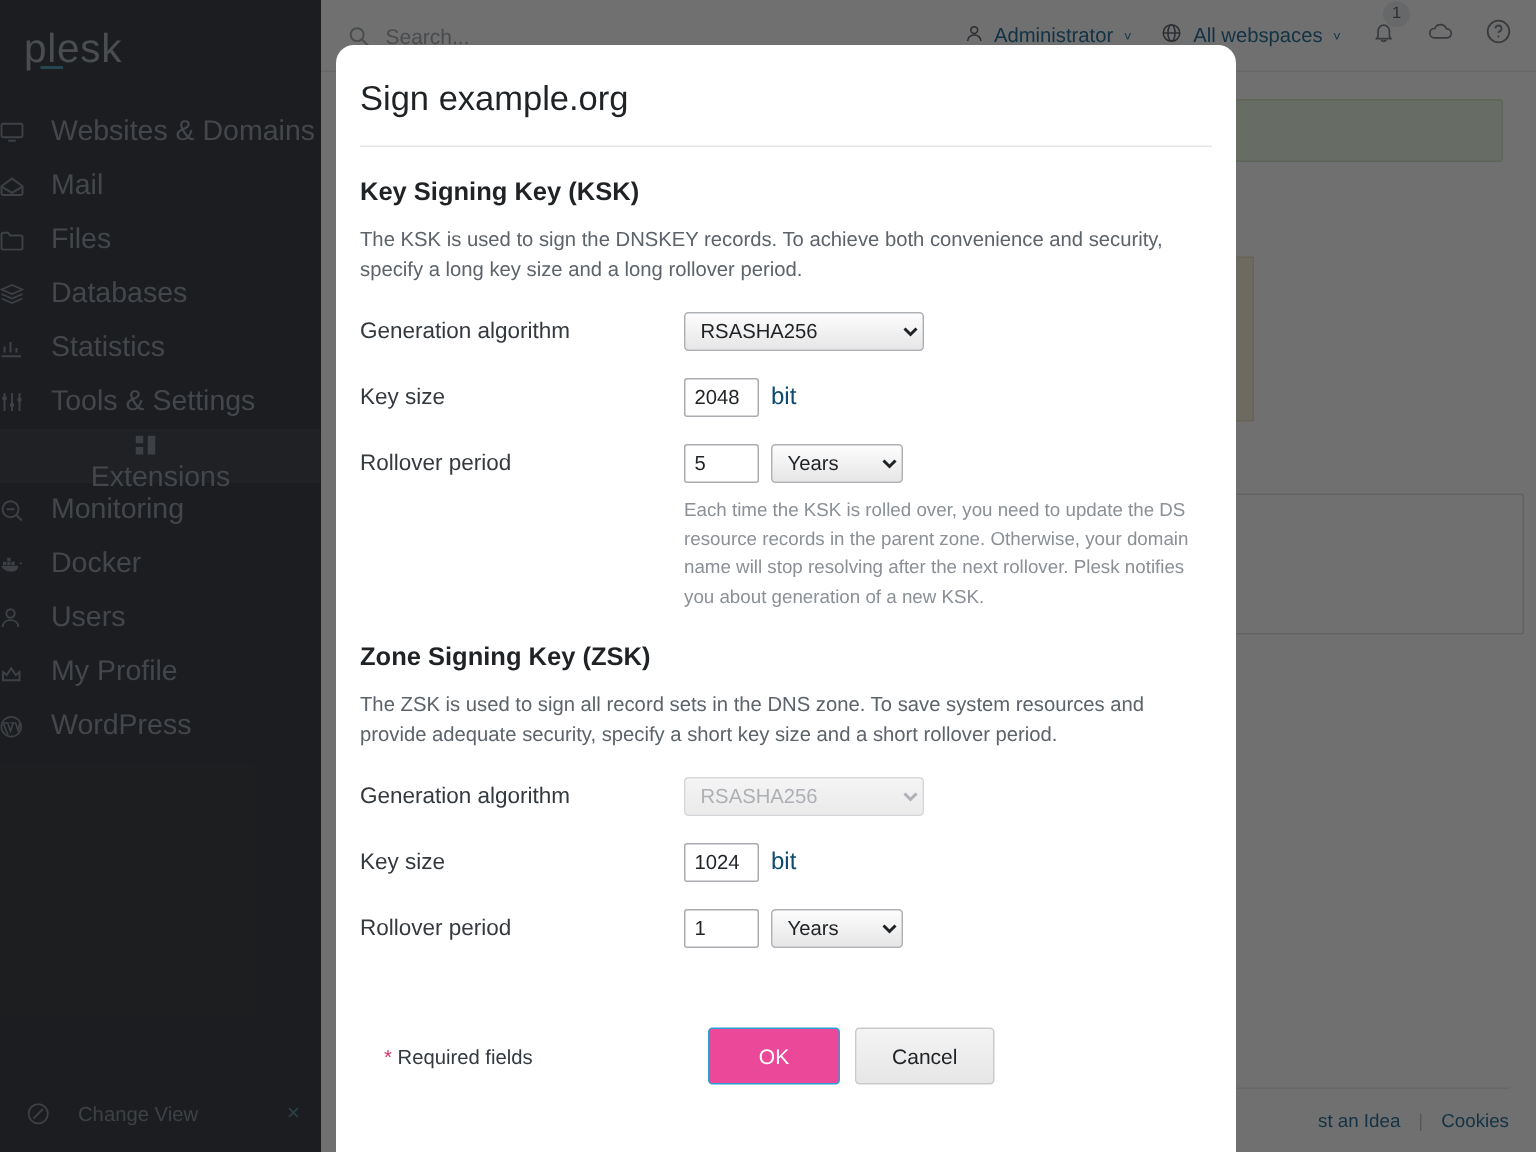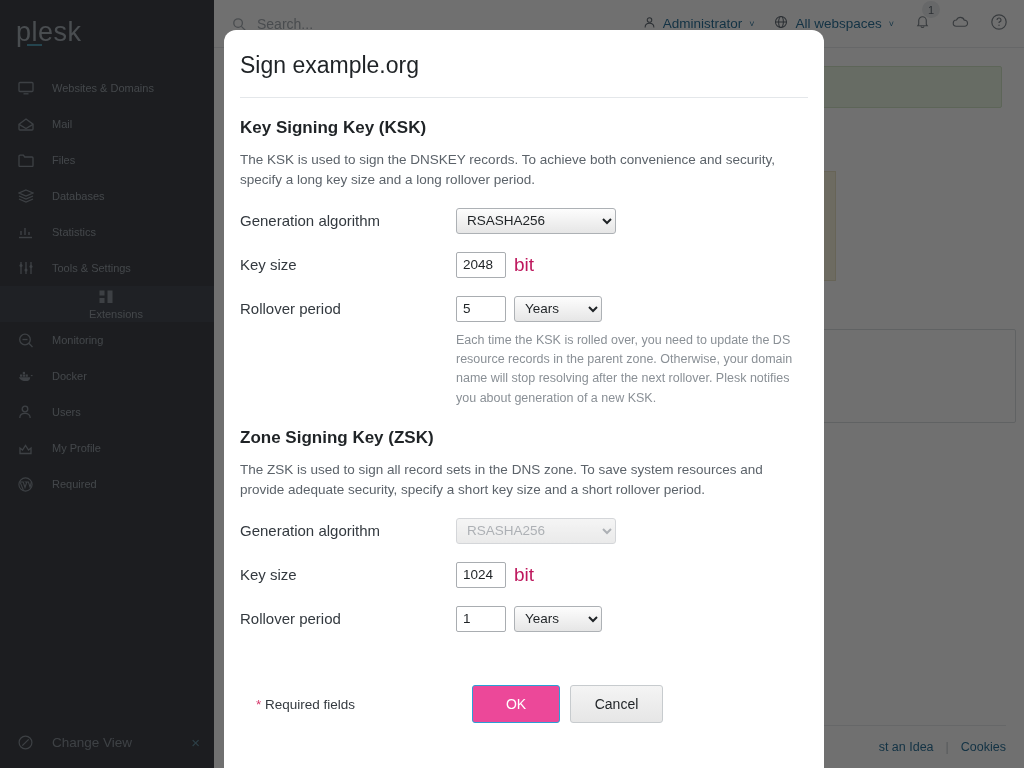--- a/index.html
+++ b/index.html
@@ -43,23 +43,22 @@
     position: absolute;
     left: 11px; bottom: 2px;
     width: 15px; height: 2px;
     background: #3a8fa8;
   }
   .nav { margin-top: 6px; }
   .nav-item {
     display: flex;
     align-items: center;
     height: 36px;
-    padding-left: 18px;
     color: #8a929b;
-    font-size: 11px;
+    font-size: 19px;
     cursor: pointer;
   }
   .nav-item.active { background: #2b313a; flex-direction: column; }
   .nav-ico {
     width: 22px; height: 16px;
     margin-right: 12px;
     display: inline-flex;
     align-items: center;
     justify-content: flex-start;
     color: #79818b;
@@ -261,21 +260,21 @@
     font-family: "Liberation Sans", sans-serif;
     font-size: 13.5px;
     color: #1f2326;
     height: 26px;
     width: 50px;
     padding: 0 6px;
     border: 1px solid #a9adb1;
     border-radius: 2px;
     background: #fff;
   }
-  .unit { font-size: 19px; color: #be185d; }
+  .unit { font-size: 16px; color: #0c4a6e; }
   .hint {
     margin: 8px 0 0 216px;
     font-size: 12.5px;
     color: #8a9096;
     line-height: 1.55;
     max-width: 345px;
   }
 
   .modal-footer {
     position: absolute;
@@ -521,21 +520,21 @@
       </div>
 
       <div class="nav-item">
         <span class="nav-ico">
             <svg width="15" height="15" viewBox="0 0 15 15" fill="none" stroke="currentColor" stroke-width="1.1">
               <circle cx="7.5" cy="7.5" r="6.6"></circle>
               <path d="M2 5h3.2L7 10.4 8.6 5.6 7.8 5h2.6l1.7 5.2L13.3 5"></path>
               <path d="M2.3 5.6 5.3 13"></path>
             </svg>
           </span>
-        <span>Required</span>
+        <span>WordPress</span>
       </div>
 
     </div>
 
     <div class="sidebar-bottom">
       <span class="nav-ico">
           <svg width="15" height="15" viewBox="0 0 15 15" fill="none" stroke="currentColor" stroke-width="1.2">
             <circle cx="7.5" cy="7.5" r="6.4"></circle>
             <line x1="4.3" y1="10.7" x2="10.7" y2="4.3"></line>
           </svg>

